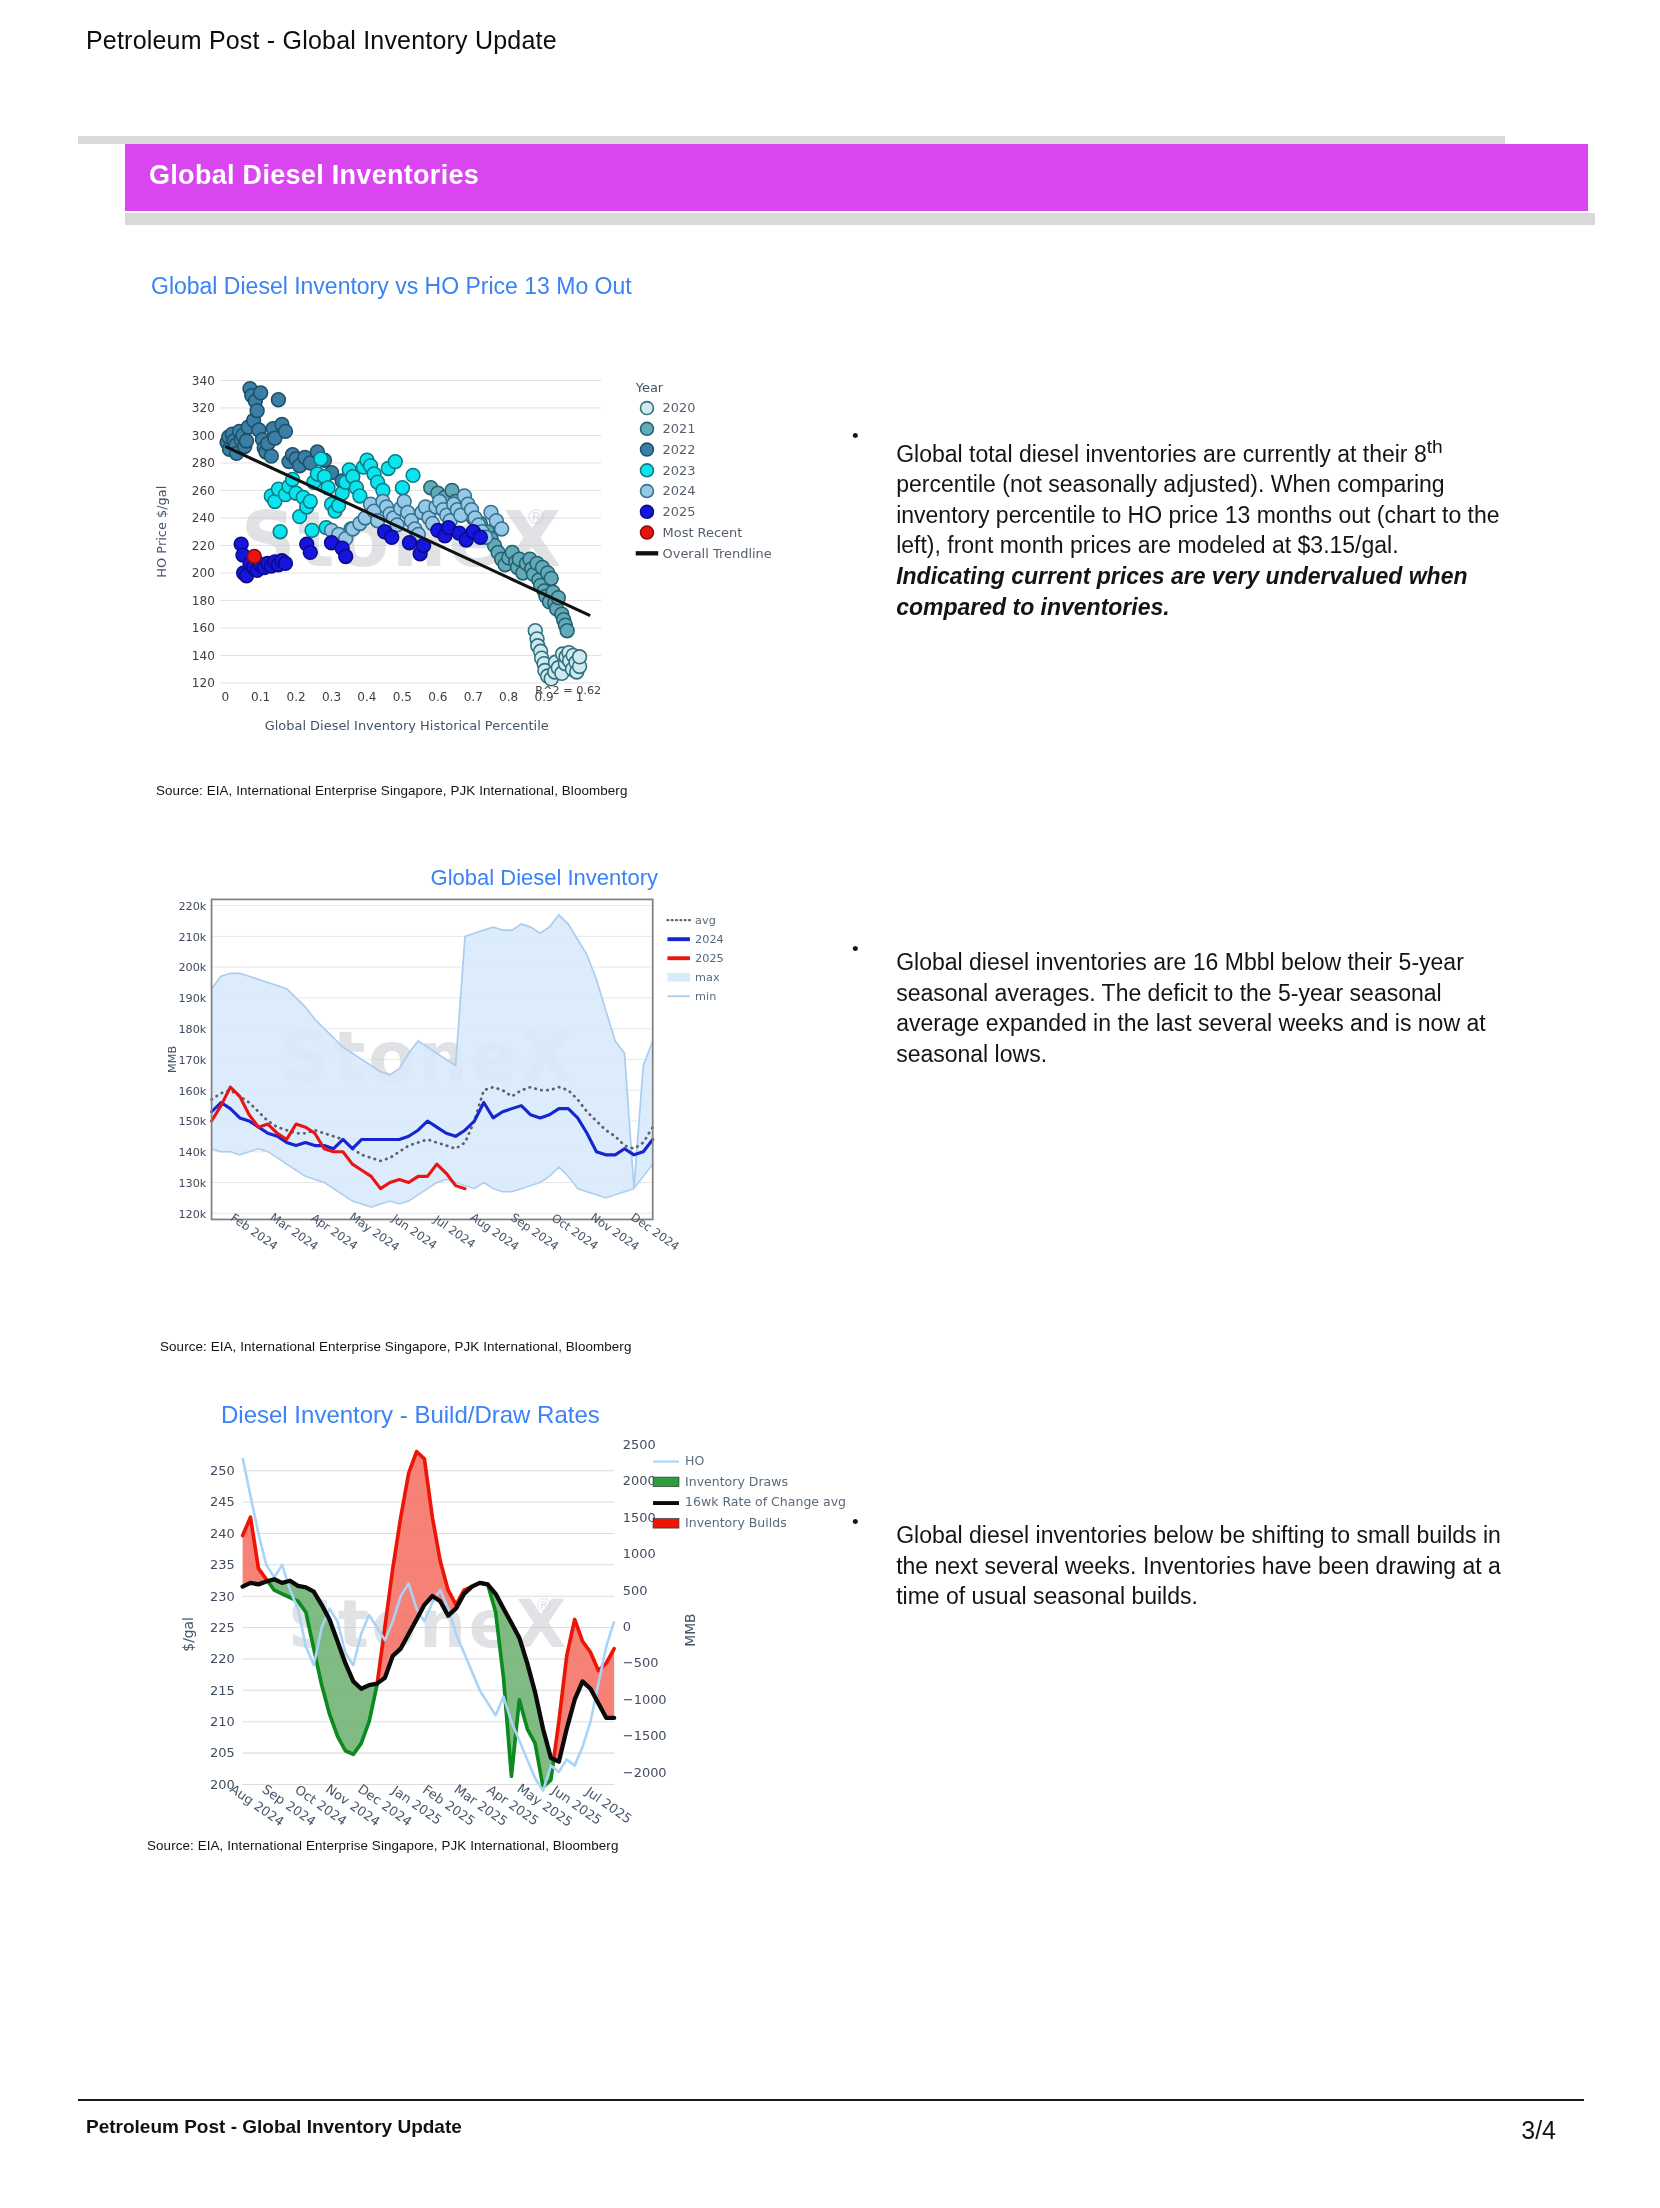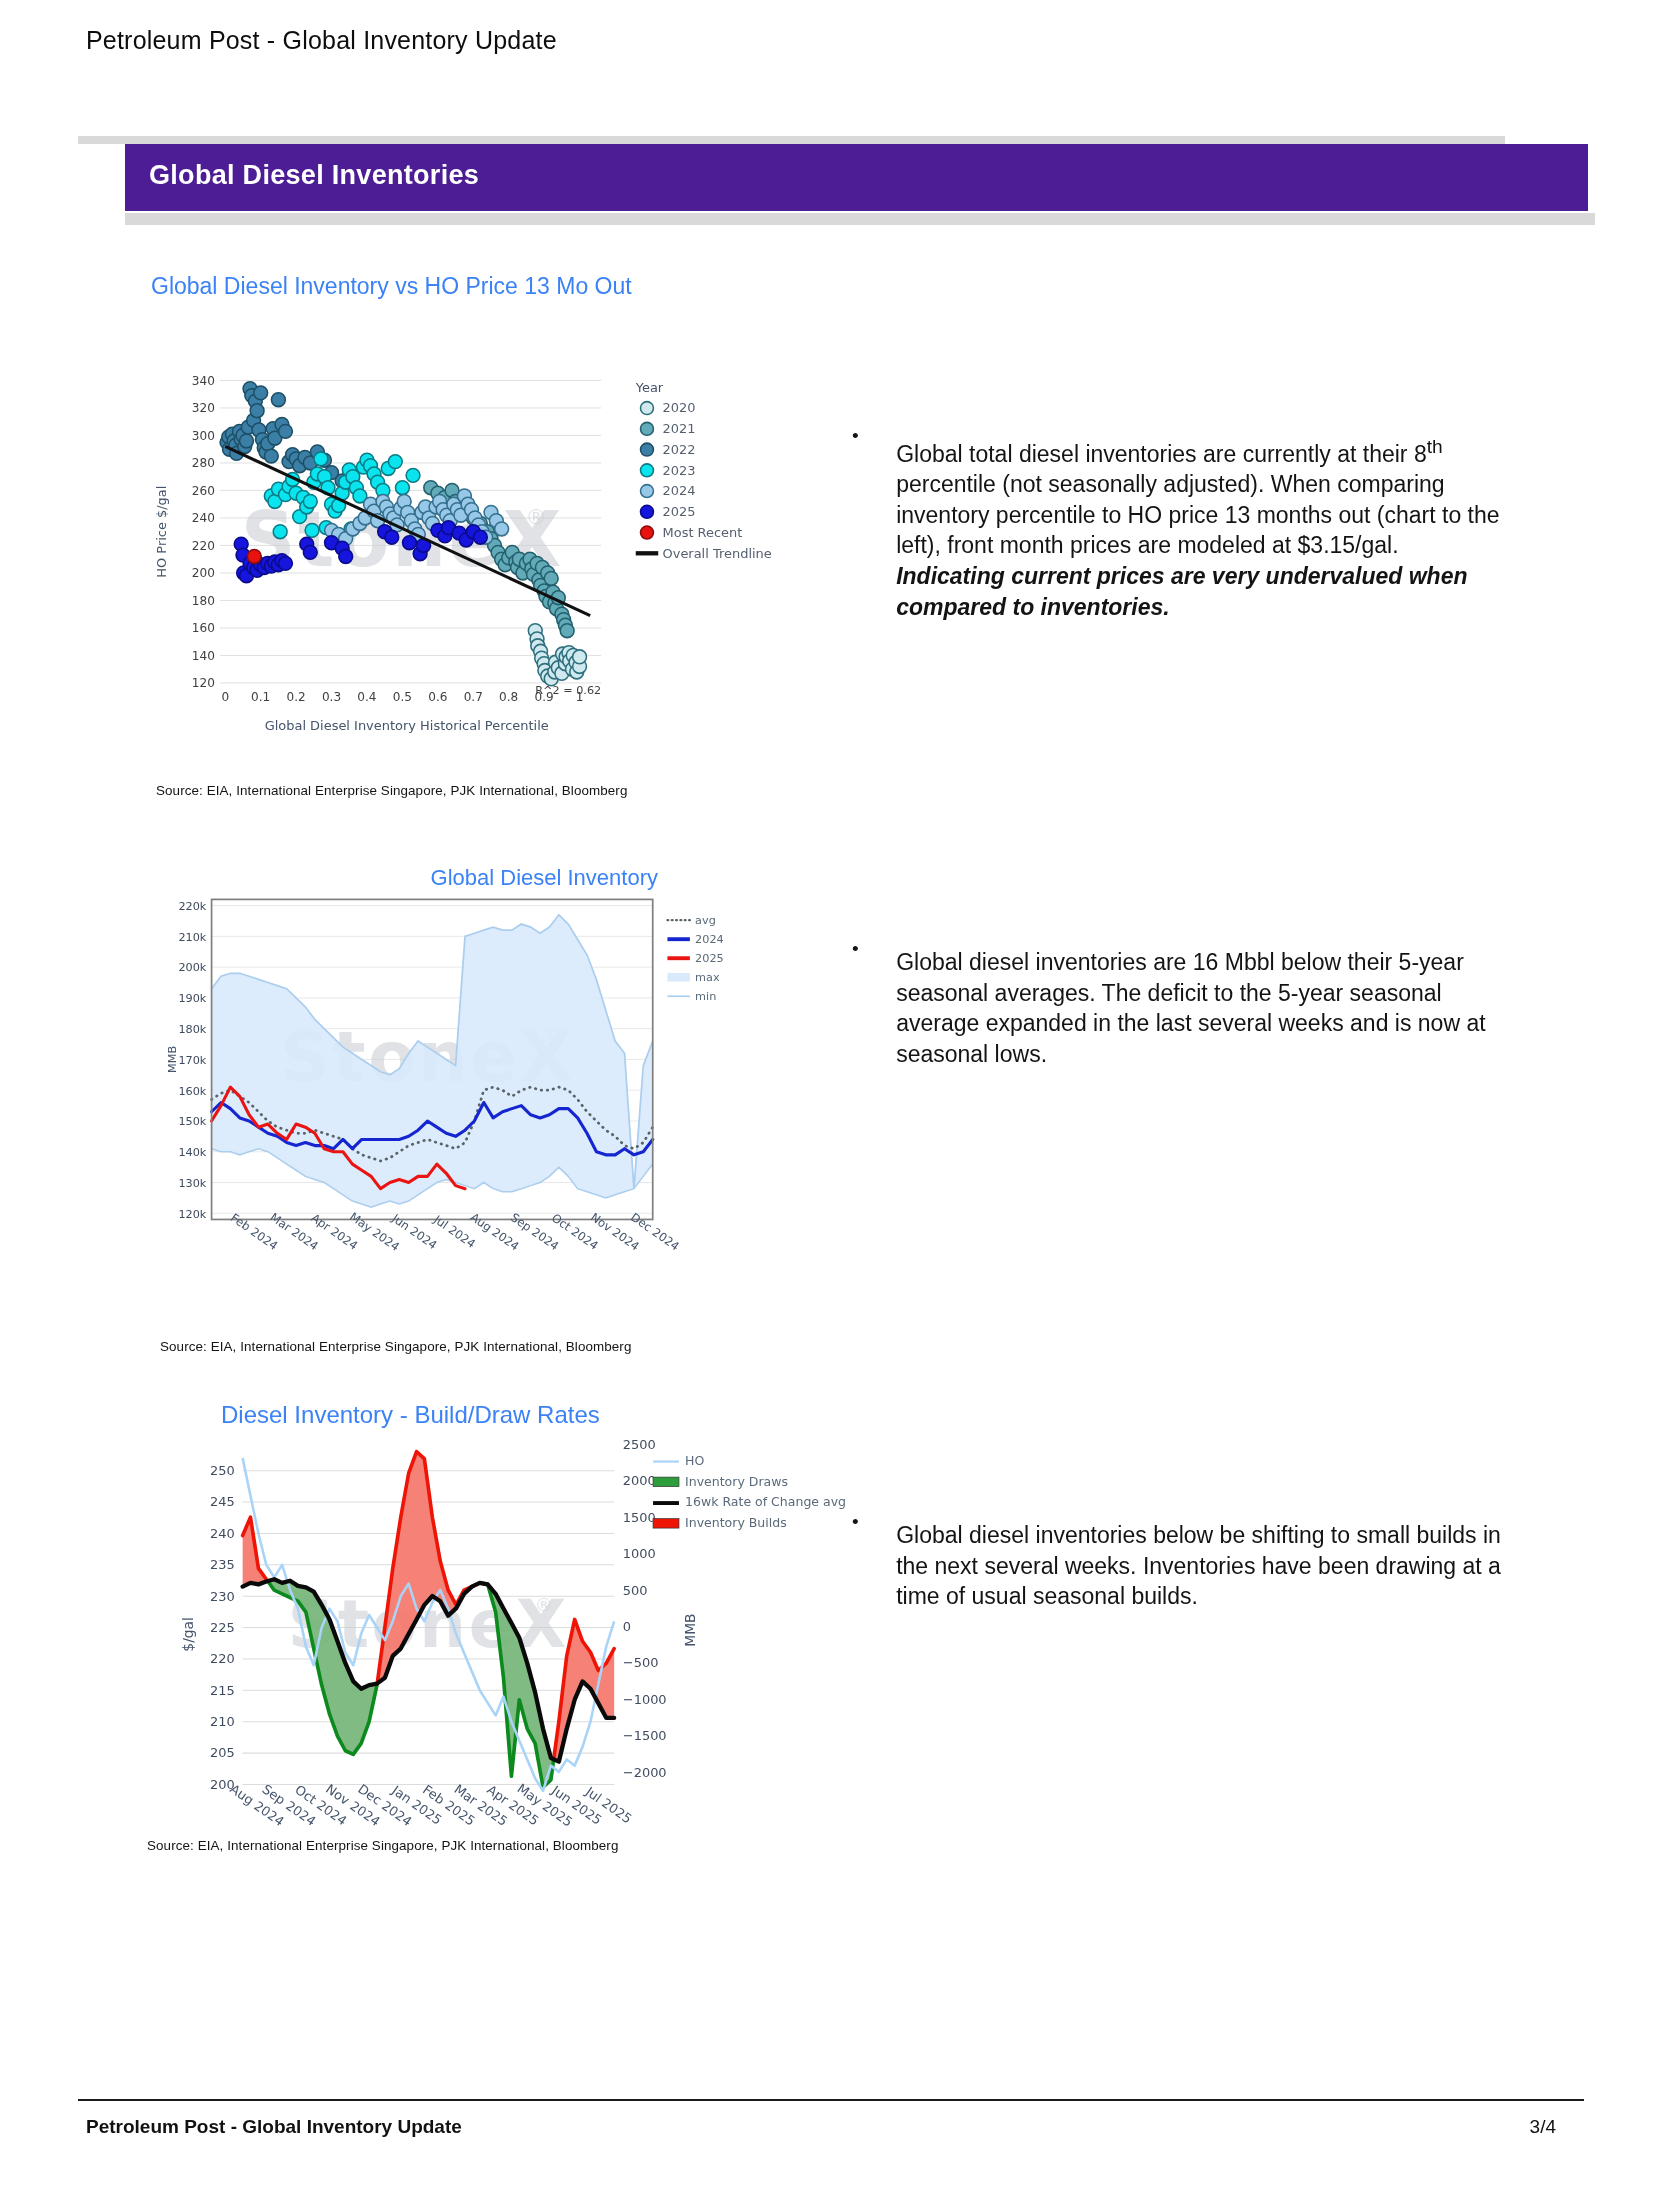--- a/index.html
+++ b/index.html
@@ -1,40 +1,40 @@
 <!DOCTYPE html>
 <html style="font-size:14px"><head>
 <meta charset="utf-8">
 <style>
   html,body{margin:0;padding:0;background:#ffffff;}
   body{width:1660px;height:2208px;position:relative;font-family:"Liberation Sans",sans-serif;overflow:hidden;}
   .abs{position:absolute;}
   .header-title{left:86px;top:26px;font-size:25px;font-weight:500;color:#0d0d0d;letter-spacing:0.2px;}
   .banner-strip-top{left:78px;top:136px;width:1427px;height:7.8px;background:#d9d9d9;}
-  .banner{left:125px;top:144px;width:1463px;height:67px;background:#4c1d95;}
+  .banner{left:125px;top:144px;width:1463px;height:67px;background:#d946ef;}
   .banner span{display:block;margin:15.6px 0 0 24px;font-size:27px;font-weight:700;color:#ffffff;letter-spacing:0.3px;}
   .banner-strip-bottom{left:125px;top:213px;width:1470px;height:12px;background:#d9d9d9;}
   .chart-title{color:#3b82f6;font-weight:500;}
   .ct1{left:151px;top:273px;font-size:23px;}
   .ct2{left:208px;top:865px;width:450px;text-align:right;font-size:22px;}
   .ct3{left:221px;top:1401px;width:502px;text-align:left;font-size:24px;}
   .source{font-size:13.4px;font-weight:400;color:#141414;letter-spacing:0.1px;text-align:center;}
   .s1{left:156px;top:783px;}
   .s2{left:160px;top:1339px;}
   .s3{left:147px;top:1838px;}
   .bullet{display:flex;color:#141414;font-size:23px;line-height:1.33;}
   .bullet .dot{font-size:19px;margin:4.3px 22.5px 0 0;flex:0 0 auto;}
   .bullet p{margin:15px;}
   .bullet .em{font-weight:700;font-style:italic;}
   .b1{left:852px;top:419px;width:670px;}
   .b2{left:852px;top:932px;width:670px;}
   .b3{left:852px;top:1505px;width:683px;}
   .footer-rule{left:78px;top:2099px;width:1506px;height:1.7px;background:#1a1a1a;}
   .footer-left{left:86px;top:2116px;font-size:19px;font-weight:700;color:#111;}
-  .footer-right{left:1461px;top:2116px;width:95px;text-align:right;font-size:19px;color:#111;}
+  .footer-right{left:1461px;top:2116px;width:95px;text-align:right;font-size:25px;color:#111;}
   svg text{font-family:"DejaVu Sans","Liberation Sans",sans-serif;}
 </style>
 </head>
 <body>
 
 <div class="abs header-title">Petroleum Post - Global Inventory Update</div>
 
 <div class="abs banner-strip-top"></div>
 <div class="abs banner">
   <span>Global Diesel Inventories</span>

